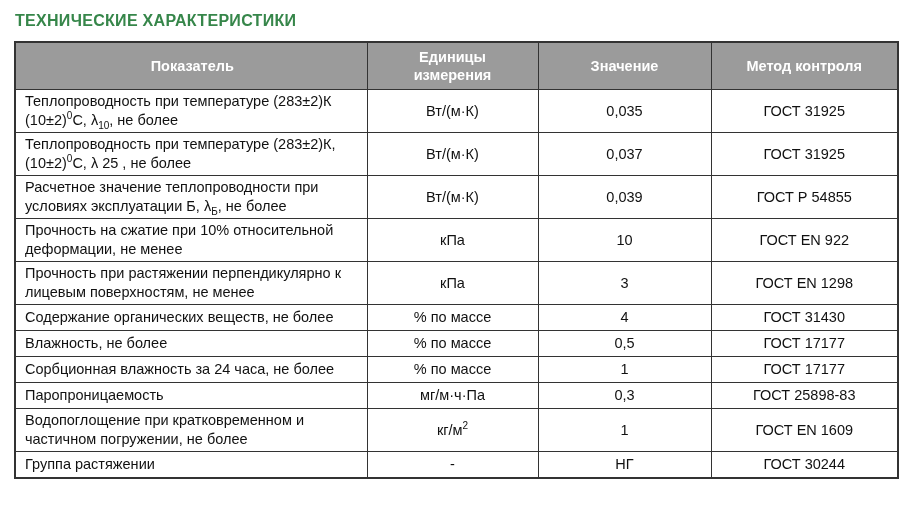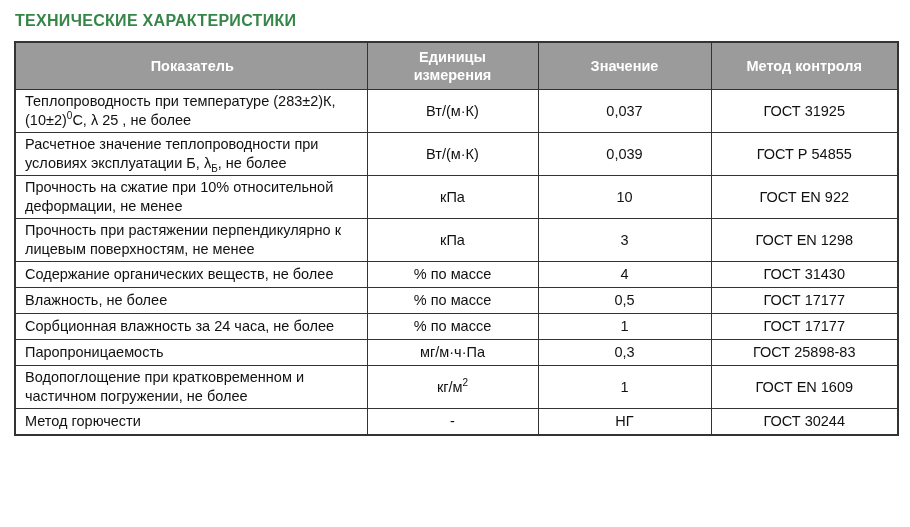--- a/index.html
+++ b/index.html
@@ -94,20 +94,26 @@
       <tr>
         <th class="col-indicator">Показатель</th>
         <th>Единицы
 измерения</th>
         <th>Значение</th>
         <th>Метод контроля</th>
       </tr>
     </thead>
     <tbody>
         <tr>
+          <td class="indicator">Теплопроводность при температуре (283±2)К (10±2)<sup>0</sup>С, λ<sub>10</sub>, не более</td>
+          <td>Вт/(м·К)</td>
+          <td>0,035</td>
+          <td>ГОСТ 31925</td>
+        </tr>
+        <tr>
           <td class="indicator">Теплопроводность при температуре (283±2)К, (10±2)<sup>0</sup>С, λ 25 , не более</td>
           <td>Вт/(м·К)</td>
           <td>0,037</td>
           <td>ГОСТ 31925</td>
         </tr>
         <tr>
           <td class="indicator">Расчетное значение теплопроводности при условиях эксплуатации Б, λ<sub>Б</sub>, не более</td>
           <td>Вт/(м·К)</td>
           <td>0,039</td>
           <td>ГОСТ Р  54855</td>
@@ -148,20 +154,20 @@
           <td>0,3</td>
           <td>ГОСТ 25898-83</td>
         </tr>
         <tr>
           <td class="indicator">Водопоглощение при кратковременном и частичном погружении, не более</td>
           <td>кг/м<sup>2</sup></td>
           <td>1</td>
           <td>ГОСТ EN 1609</td>
         </tr>
         <tr>
-          <td class="indicator">Метод горючести</td>
+          <td class="indicator">Группа растяжении</td>
           <td>-</td>
           <td>НГ</td>
           <td>ГОСТ 30244</td>
         </tr>
       </tbody>
   </table>
 </div>
 
 </body></html>

